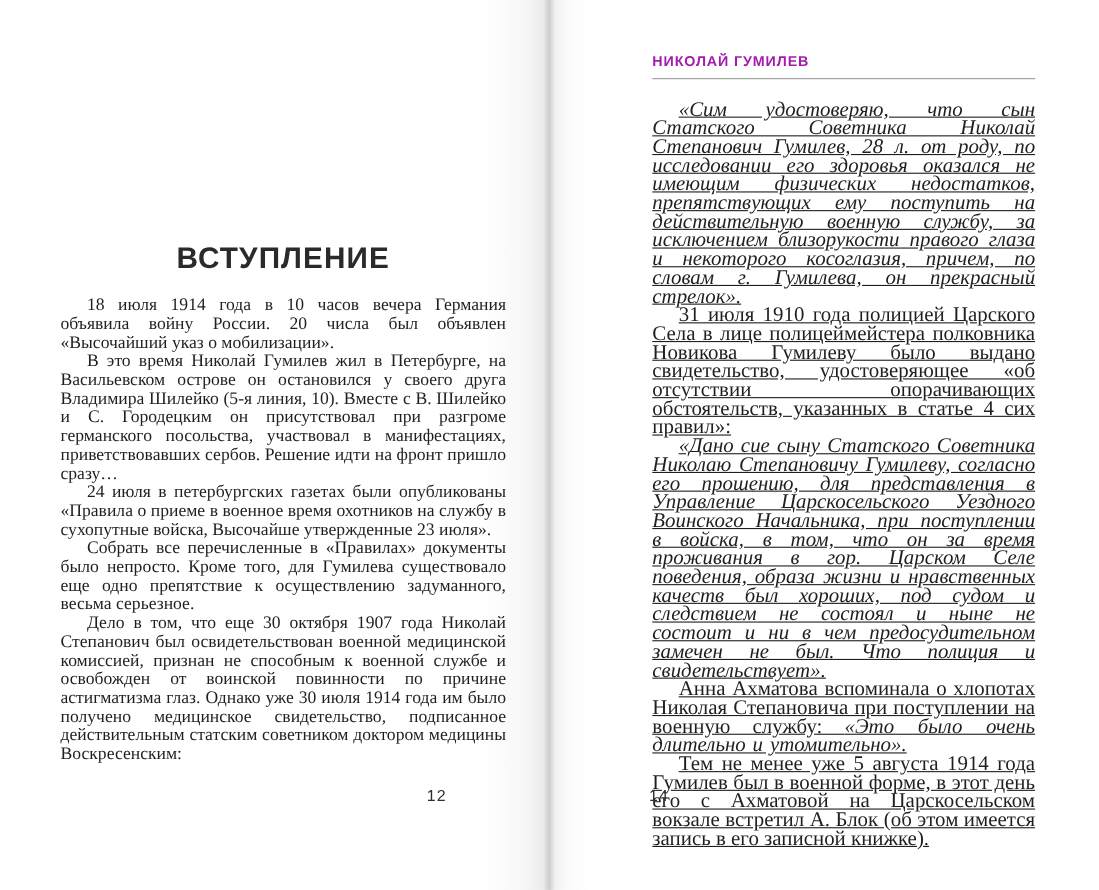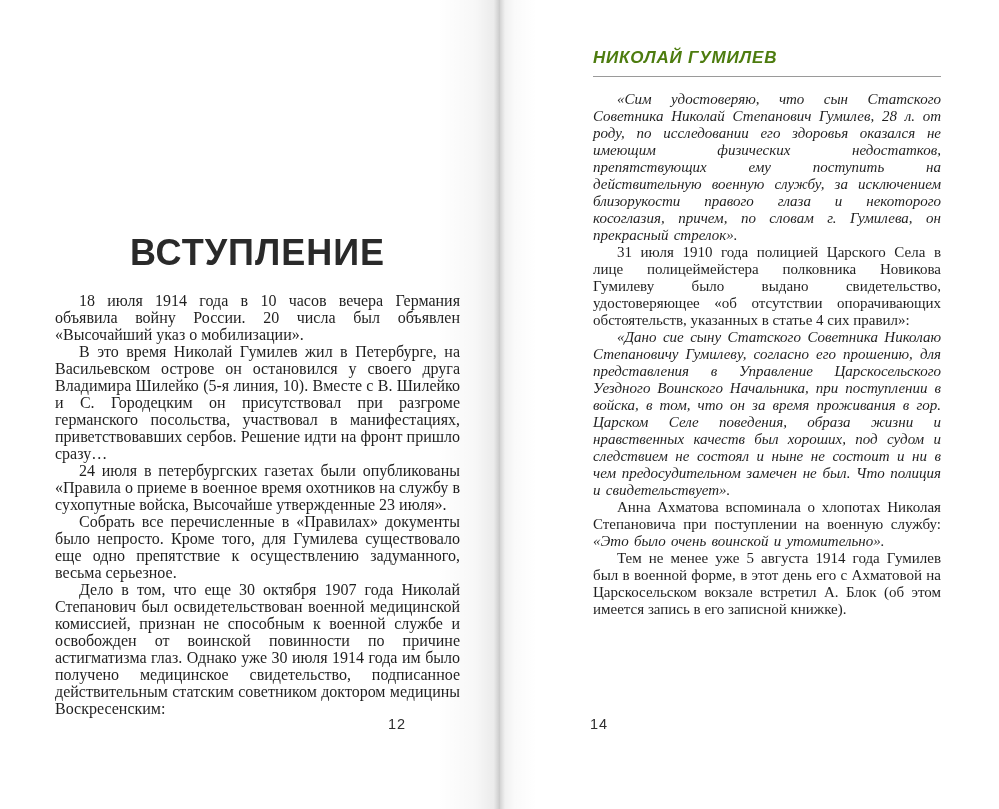--- a/index.html
+++ b/index.html
@@ -23,36 +23,36 @@
       rgba(0,0,0,0.16) 50.4%,
       rgba(0,0,0,0.06) 54%,
       rgba(0,0,0,0.02) 62%,
       rgba(0,0,0,0) 80%);
     pointer-events:none;
   }
   
   .page-left-content{position:absolute;left:55px;top:220px;width:405px;}
   .section-heading{
     font-family:"Liberation Sans","DejaVu Sans",sans-serif;
-    font-weight:700;font-size:36px;letter-spacing:1px;
-    color:#2a2a2a;text-align:center;margin:12px 0 18px 0;
+    font-weight:700;font-size:27px;letter-spacing:1px;
+    color:#2a2a2a;text-align:center;margin:0 0 18px 0;
   }
   p.body{
     margin:0;text-align:justify;text-indent:24px;
     font-size:16px;line-height:17px;color:#1f1f1f;
   }
   
   .running-head-wrap{position:absolute;left:593px;top:48px;width:348px;}
   .running-head{
     font-family:"Liberation Sans","DejaVu Sans",sans-serif;
-    font-weight:700;font-size:17px;letter-spacing:0.8px;color:#4d7c0f;font-style:italic;
+    font-weight:700;font-size:13px;letter-spacing:0.8px;color:#a21caf;
   }
   .head-rule{height:1px;background:#9a9a9a;margin-top:8px;}
   .page-right-content{position:absolute;left:593px;top:91px;width:348px;}
-  .page-right-content p.body{font-size:15px;}
+  .page-right-content p.body{font-size:19px;text-decoration:underline;}
   p.quote{font-style:italic;word-spacing:1.5px;}
   .iq{font-style:italic;word-spacing:1.5px;}
   .pgap{margin-top:17px;}
   
   .pagenum{
     position:absolute;top:716px;
     font-family:"Liberation Sans","DejaVu Sans",sans-serif;
     font-size:14.5px;color:#2e2e2e;letter-spacing:1px;
   }
   .pagenum-left{left:388px;}
@@ -74,21 +74,21 @@
 
   <div class="running-head-wrap">
     <div class="running-head">НИКОЛАЙ ГУМИЛЕВ</div>
     <div class="head-rule"></div>
   </div>
 
   <div class="page-right-content">
     <p class="body quote">«Сим удостоверяю, что сын Статского Советника Николай Степанович Гумилев, 28 л. от роду, по исследовании его здоровья оказался не имеющим физических недостатков, препятствующих ему поступить на действительную военную службу, за исключением близорукости правого глаза и некоторого косоглазия, причем, по словам г. Гумилева, он прекрасный стрелок».</p>
     <p class="body pgap">31 июля 1910 года полицией Царского Села в лице полицеймейстера полковника Новикова Гумилеву было выдано свидетельство, удостоверяющее «об отсутствии опорачивающих обстоятельств, указанных в статье 4 сих правил»:</p>
     <p class="body quote pgap">«Дано сие сыну Статского Советника Николаю Степановичу Гумилеву, согласно его прошению, для представления в Управление Царскосельского Уездного Воинского Начальника, при поступлении в войска, в том, что он за время проживания в гор. Царском Селе поведения, образа жизни и нравственных качеств был хороших, под судом и следствием не состоял и ныне не состоит и ни в чем предосудительном замечен не был. Что полиция и свидетельствует».</p>
-    <p class="body pgap"><span>Анна Ахматова вспоминала о хлопотах Николая Степановича при поступлении на военную службу: </span><span class="iq">«Это было очень воинской и утомительно».</span></p>
+    <p class="body pgap"><span>Анна Ахматова вспоминала о хлопотах Николая Степановича при поступлении на военную службу: </span><span class="iq">«Это было очень длительно и утомительно».</span></p>
     <p class="body">Тем не менее уже 5 августа 1914 года Гумилев был в военной форме, в этот день его с Ахматовой на Царскосельском вокзале встретил А. Блок (об этом имеется запись в его записной книжке).</p>
   </div>
 
   <div class="pagenum pagenum-left">12</div>
   <div class="pagenum pagenum-right">14</div>
 
   <div class="gutter"></div>
 
 </div>
 

